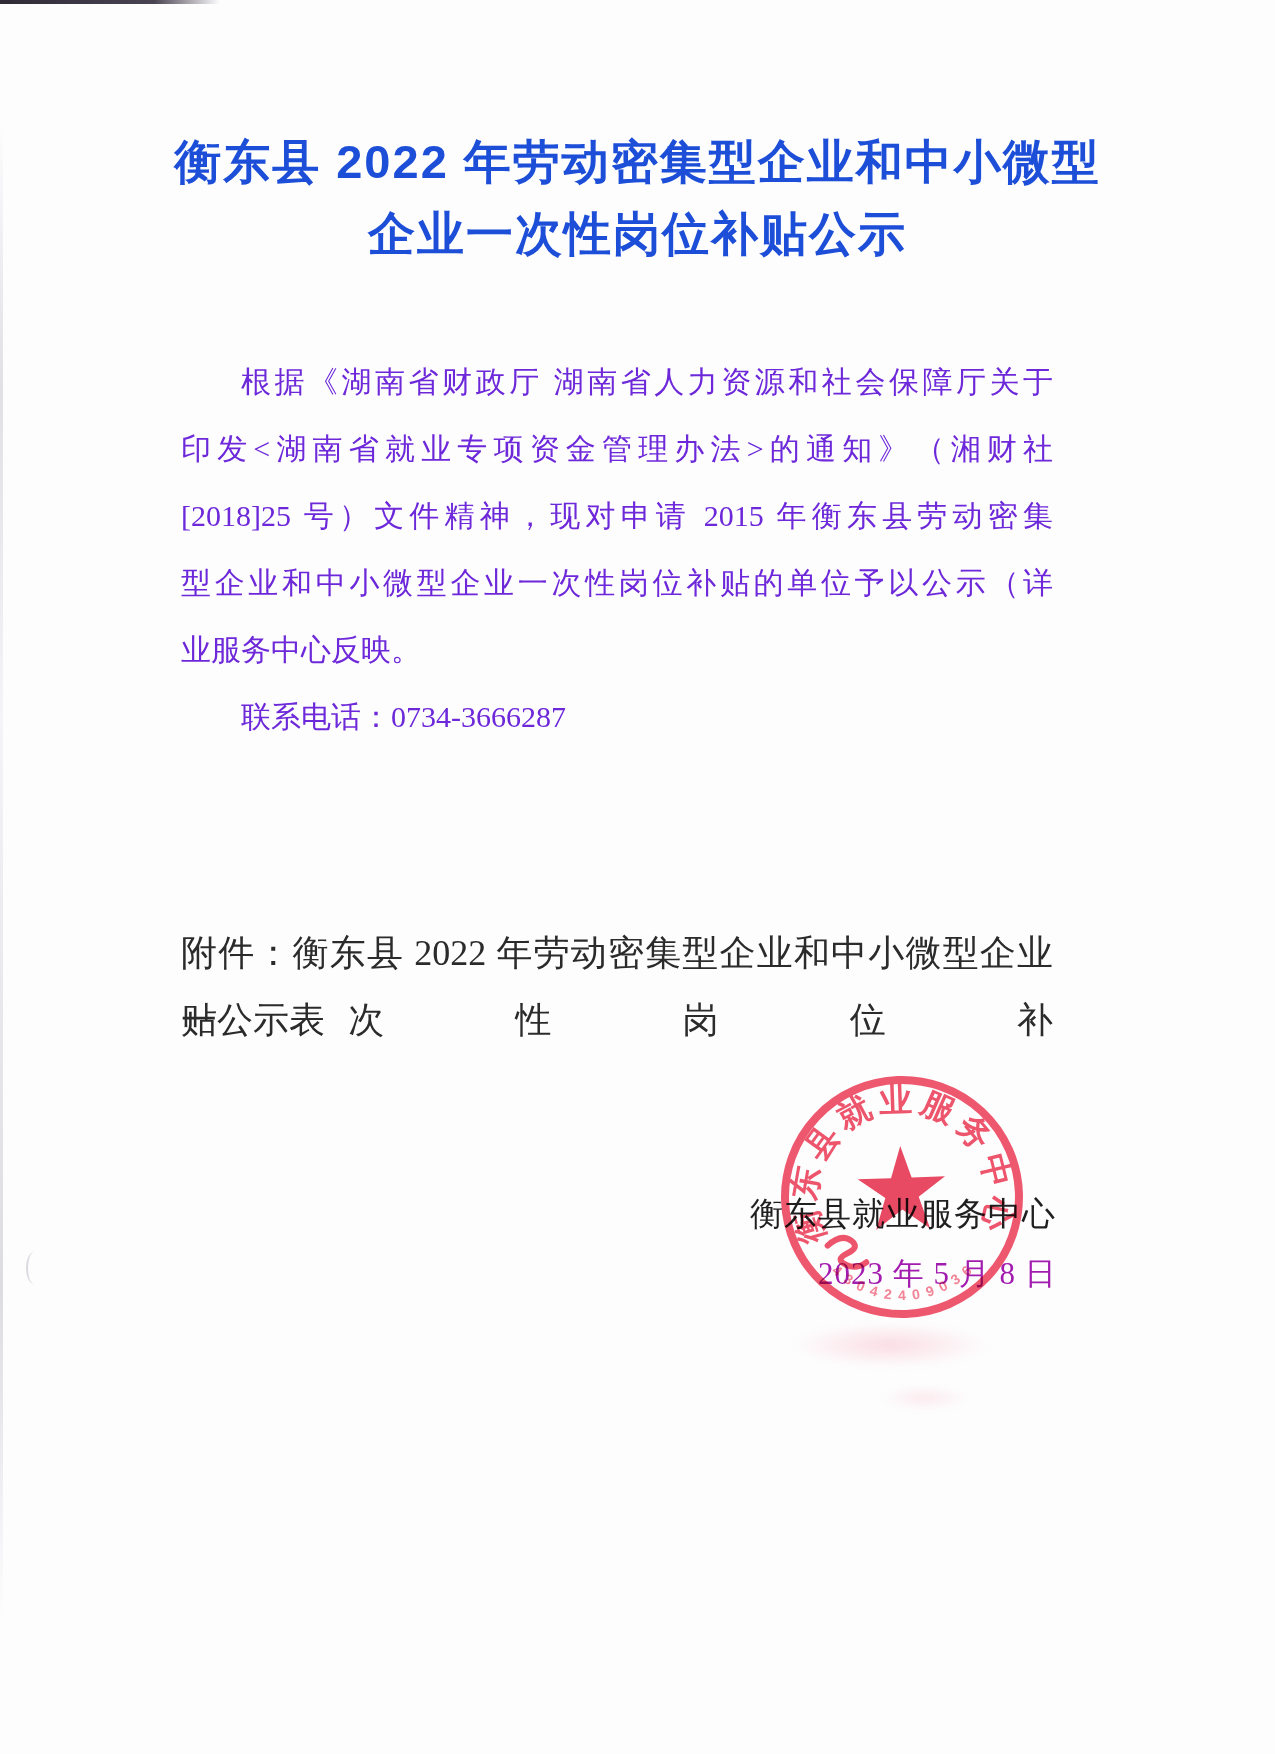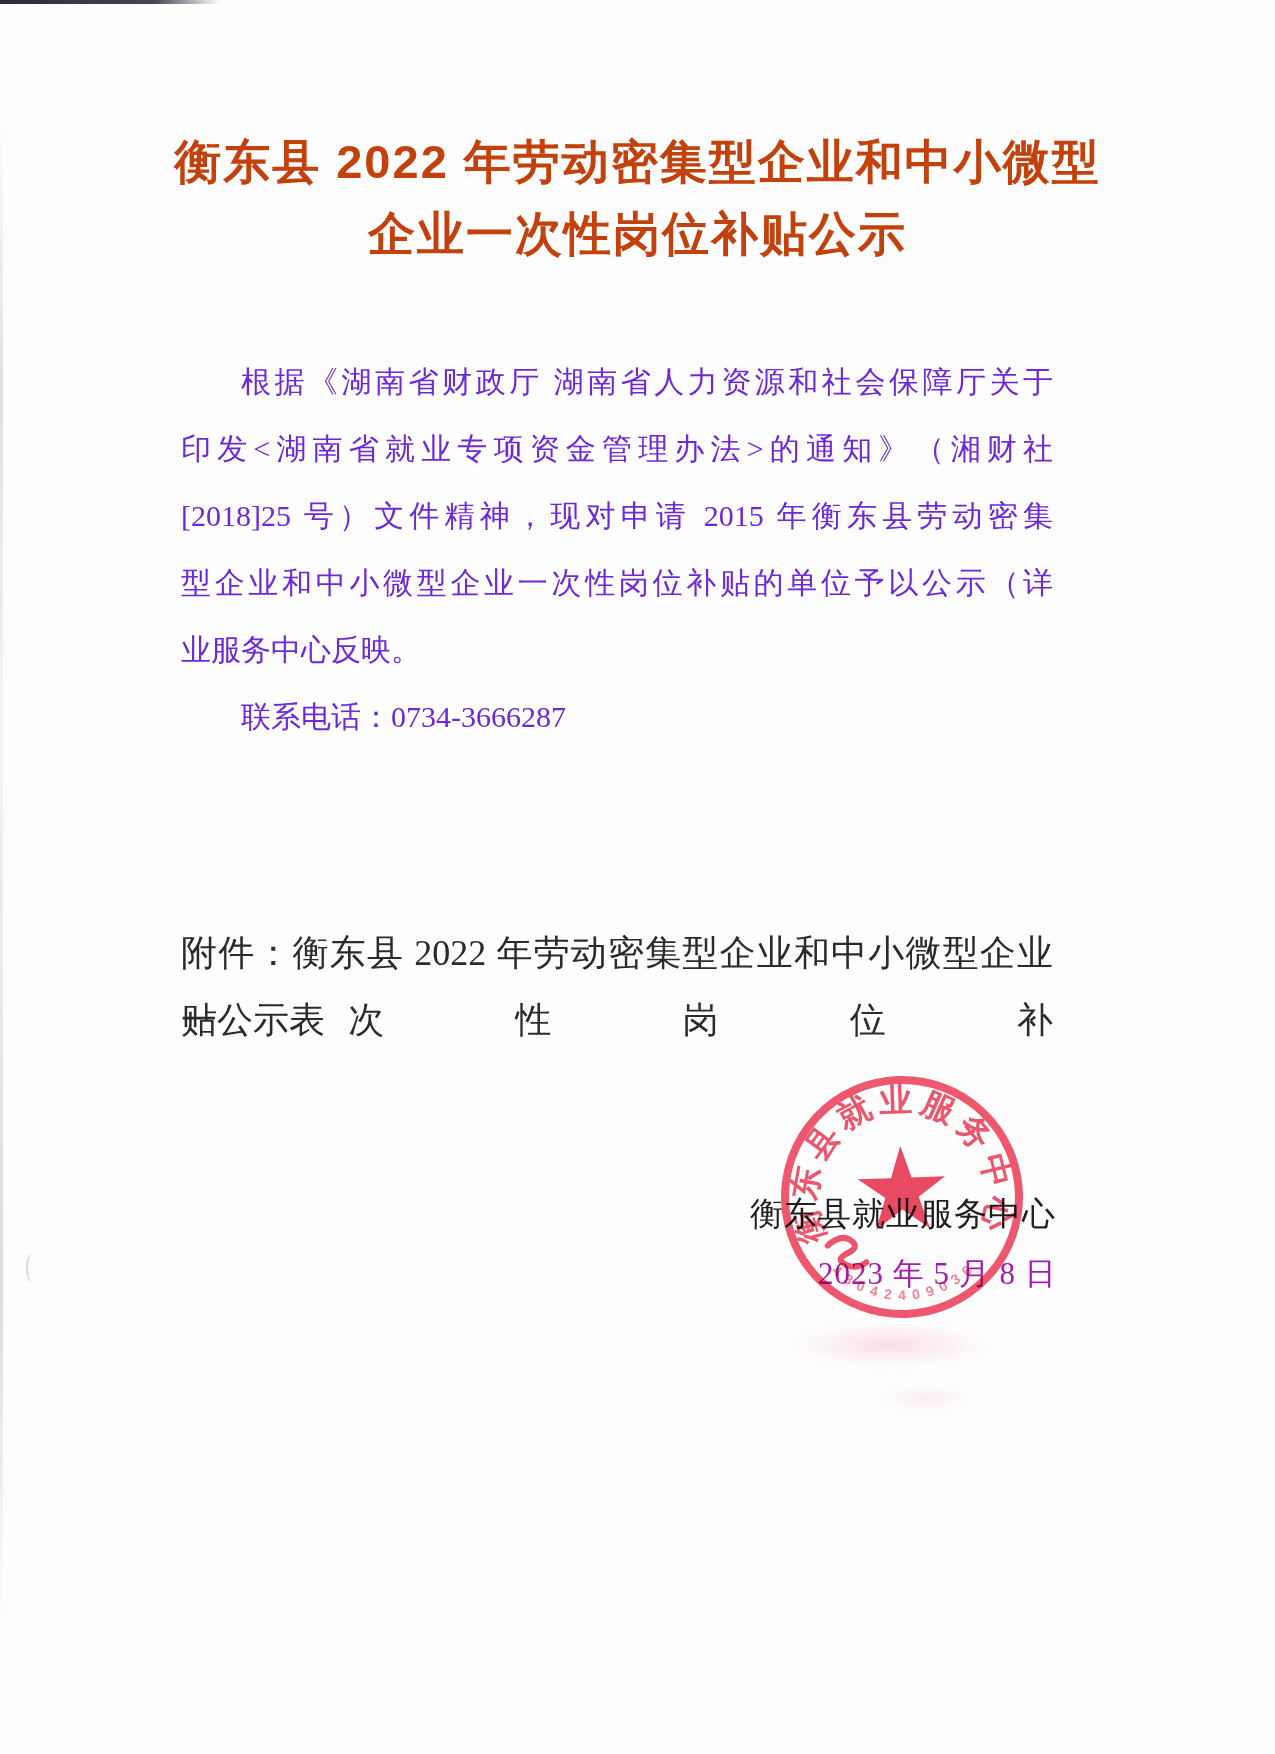--- a/index.html
+++ b/index.html
@@ -24,21 +24,21 @@
   .scan-curl{
     position:absolute;left:26px;top:1252px;width:14px;height:32px;
     border-left:2px solid #bdbdc6;border-radius:50%;opacity:.55;
   }
   
   .title{
     position:absolute;left:160px;top:126px;width:955px;
     text-align:center;
     font-family:"Liberation Sans","DejaVu Sans",sans-serif;
     font-weight:700;font-size:47px;line-height:72px;
-    letter-spacing:2px;color:#c2410c;
+    letter-spacing:2px;color:#1d4ed8;
   }
   
   .body-block{
     position:absolute;left:181px;top:348px;width:872px;
     font-size:30px;line-height:67px;color:#6d28d9;
   }
   .att-block{
     position:absolute;left:181px;top:920px;width:872px;
     font-size:36px;line-height:67px;color:#2b2b2b;
   }

